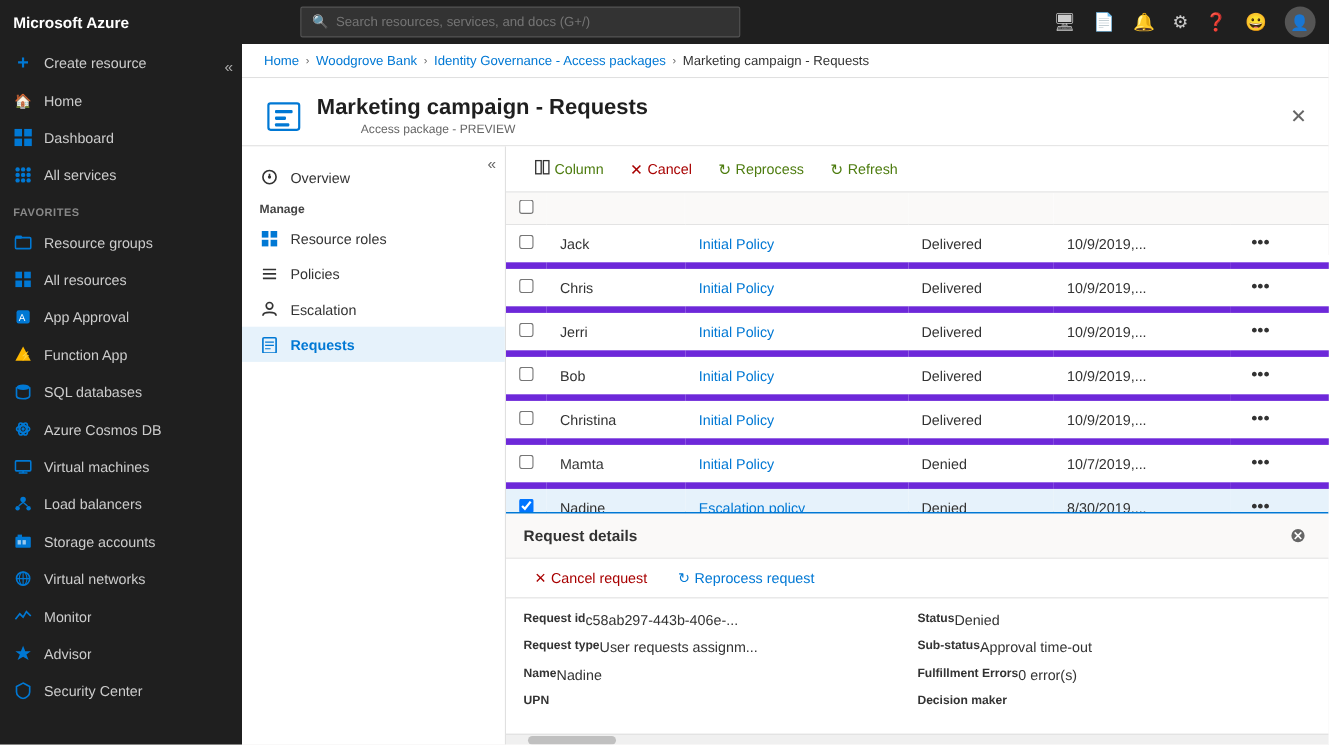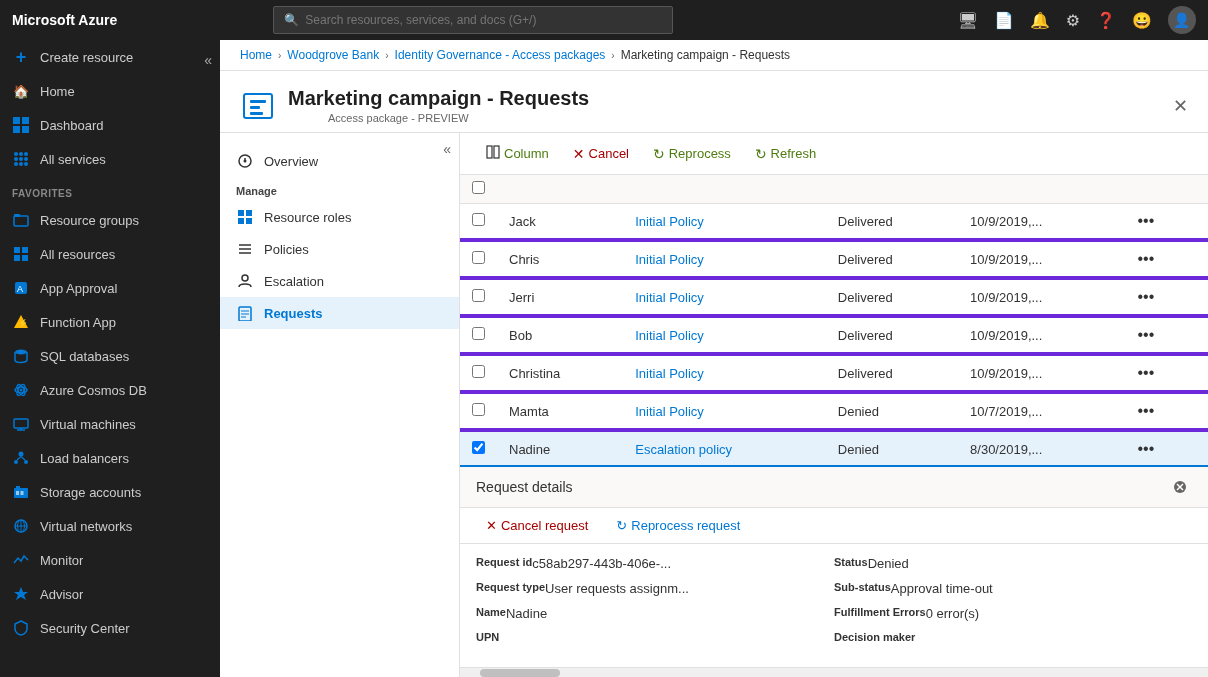--- a/index.html
+++ b/index.html
@@ -124,41 +124,41 @@
     .toolbar-btn.danger { color: #a80000; }
 
     
     .table-container { flex: 1; overflow-y: auto; position: relative; }
     .requests-table { width: 100%; border-collapse: collapse; }
     .requests-table th {
       background: #faf9f8; border-bottom: 1px solid #e0e0e0;
       padding: 6px 12px; text-align: left; font-size: 12px; font-weight: 600; color: #333;
       position: sticky; top: 0; z-index: 1;
     }
-    .requests-table td { padding: 6px 12px; border-bottom: 4px solid #6d28d9; font-size: 13px; color: #333; }
+    .requests-table td { padding: 6px 12px; border-bottom: 6px solid #6d28d9; font-size: 13px; color: #333; }
     .requests-table tr.selected td { background: #e6f2fb; }
     .link { color: #0078d4; cursor: pointer; text-decoration: none; }
     .checkbox-cell { width: 32px; }
     .checkbox-cell input[type=checkbox] { cursor: pointer; }
     .more-btn { background: none; border: none; cursor: pointer; color: #333; font-size: 16px; padding: 2px 6px; border-radius: 2px; }
 
     
     .table-container::-webkit-scrollbar { width: 8px; }
     .table-container::-webkit-scrollbar-thumb { background: #c0c0c0; }
 
     
     .request-details-panel {
       border-top: 2px solid #0078d4; background: #fff; flex-shrink: 0;
       display: flex; flex-direction: column; max-height: 220px;
     }
     .request-details-header {
       display: flex; align-items: center; padding: 8px 16px;
       background: #faf9f8; border-bottom: 1px solid #e0e0e0; flex-shrink: 0;
     }
-    .request-details-header .rd-title { font-size: 14px; font-weight: 400; color: #333; flex: 1; }
+    .request-details-header .rd-title { font-size: 14px; font-weight: 700; color: #333; flex: 1; }
     .rd-close-btn { background: none; border: none; cursor: pointer; font-size: 16px; color: #666;
       width: 24px; height: 24px; display: flex; align-items: center; justify-content: center;
       border-radius: 2px;
     }
     .request-details-toolbar {
       display: flex; align-items: center; padding: 6px 16px; gap: 8px;
       border-bottom: 1px solid #e0e0e0; flex-shrink: 0; background: #fff;
     }
     .rd-btn {
       display: flex; align-items: center; gap: 4px; padding: 4px 10px;

